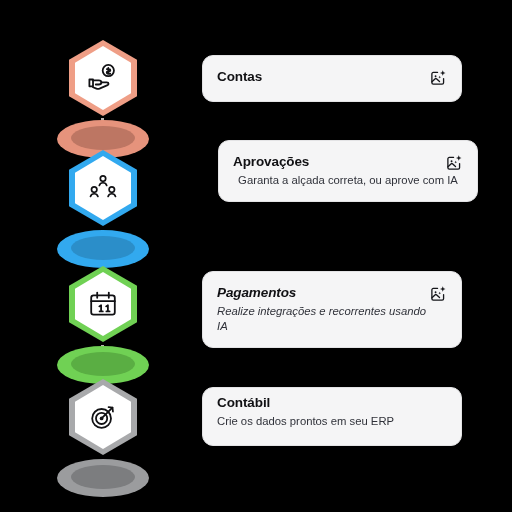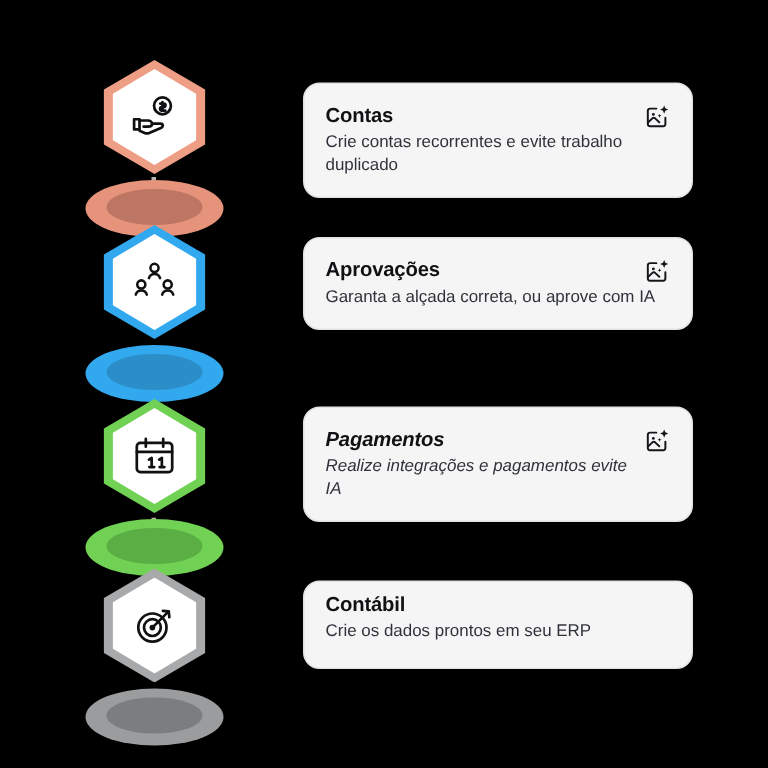--- a/index.html
+++ b/index.html
@@ -186,49 +186,48 @@
             <path d="M14.6 17.4L25.4 6.6"></path>
             <path d="M21.6 6.2l3.9.4.4 3.9"></path>
           </svg>
         </span>
       </div>
     </div>
   </div>
 
   <div class="card" style="top:55px;">
     <div class="card-title">Contas</div>
-    <div class="card-desc">Crie contas recorrentes e evite trabalho duplicado</div>
     <span class="ai-badge">
       <svg width="18" height="18" viewBox="0 0 20 20" fill="none" stroke="#15161a" stroke-width="1.45" stroke-linecap="round" stroke-linejoin="round">
         <path d="M16.2 10.6v4.6a1.6 1.6 0 0 1-1.6 1.6H4.8a1.6 1.6 0 0 1-1.6-1.6V5.4a1.6 1.6 0 0 1 1.6-1.6h4.7"></path>
         <path d="M3.3 14.1l3.3-3.1a1.5 1.5 0 0 1 2 0l3.1 2.9"></path>
         <circle cx="7.3" cy="8.1" r="1.05" fill="#15161a" stroke="none"></circle>
         <path d="M15.3 1.4l.85 2.2 2.2.85-2.2.85-.85 2.2-.85-2.2-2.2-.85 2.2-.85z" fill="#15161a" stroke="none"></path>
         <path d="M11.9 7.6l.42 1.08 1.08.42-1.08.42-.42 1.08-.42-1.08-1.08-.42 1.08-.42z" fill="#15161a" stroke="none"></path>
       </svg>
     </span>
   </div>
 
-  <div class="card" style="top:158px;">
+  <div class="card" style="top:140px;margin-left:16px;">
     <div class="card-title">Aprovações</div>
-    <div class="card-desc" style="max-width:230px;">Garanta a alçada correta, ou aprove com IA</div>
+    <div class="card-desc" style="max-width:230px;text-align:center;">Garanta a alçada correta, ou aprove com IA</div>
     <span class="ai-badge">
       <svg width="18" height="18" viewBox="0 0 20 20" fill="none" stroke="#15161a" stroke-width="1.45" stroke-linecap="round" stroke-linejoin="round">
         <path d="M16.2 10.6v4.6a1.6 1.6 0 0 1-1.6 1.6H4.8a1.6 1.6 0 0 1-1.6-1.6V5.4a1.6 1.6 0 0 1 1.6-1.6h4.7"></path>
         <path d="M3.3 14.1l3.3-3.1a1.5 1.5 0 0 1 2 0l3.1 2.9"></path>
         <circle cx="7.3" cy="8.1" r="1.05" fill="#15161a" stroke="none"></circle>
         <path d="M15.3 1.4l.85 2.2 2.2.85-2.2.85-.85 2.2-.85-2.2-2.2-.85 2.2-.85z" fill="#15161a" stroke="none"></path>
         <path d="M11.9 7.6l.42 1.08 1.08.42-1.08.42-.42 1.08-.42-1.08-1.08-.42 1.08-.42z" fill="#15161a" stroke="none"></path>
       </svg>
     </span>
   </div>
 
   <div class="card" style="top:271px;font-style:italic;">
     <div class="card-title">Pagamentos</div>
-    <div class="card-desc">Realize integrações e pagamentos evite IA</div>
+    <div class="card-desc">Realize integrações e recorrentes usando IA</div>
     <span class="ai-badge">
       <svg width="18" height="18" viewBox="0 0 20 20" fill="none" stroke="#15161a" stroke-width="1.45" stroke-linecap="round" stroke-linejoin="round">
         <path d="M16.2 10.6v4.6a1.6 1.6 0 0 1-1.6 1.6H4.8a1.6 1.6 0 0 1-1.6-1.6V5.4a1.6 1.6 0 0 1 1.6-1.6h4.7"></path>
         <path d="M3.3 14.1l3.3-3.1a1.5 1.5 0 0 1 2 0l3.1 2.9"></path>
         <circle cx="7.3" cy="8.1" r="1.05" fill="#15161a" stroke="none"></circle>
         <path d="M15.3 1.4l.85 2.2 2.2.85-2.2.85-.85 2.2-.85-2.2-2.2-.85 2.2-.85z" fill="#15161a" stroke="none"></path>
         <path d="M11.9 7.6l.42 1.08 1.08.42-1.08.42-.42 1.08-.42-1.08-1.08-.42 1.08-.42z" fill="#15161a" stroke="none"></path>
       </svg>
     </span>
   </div>

